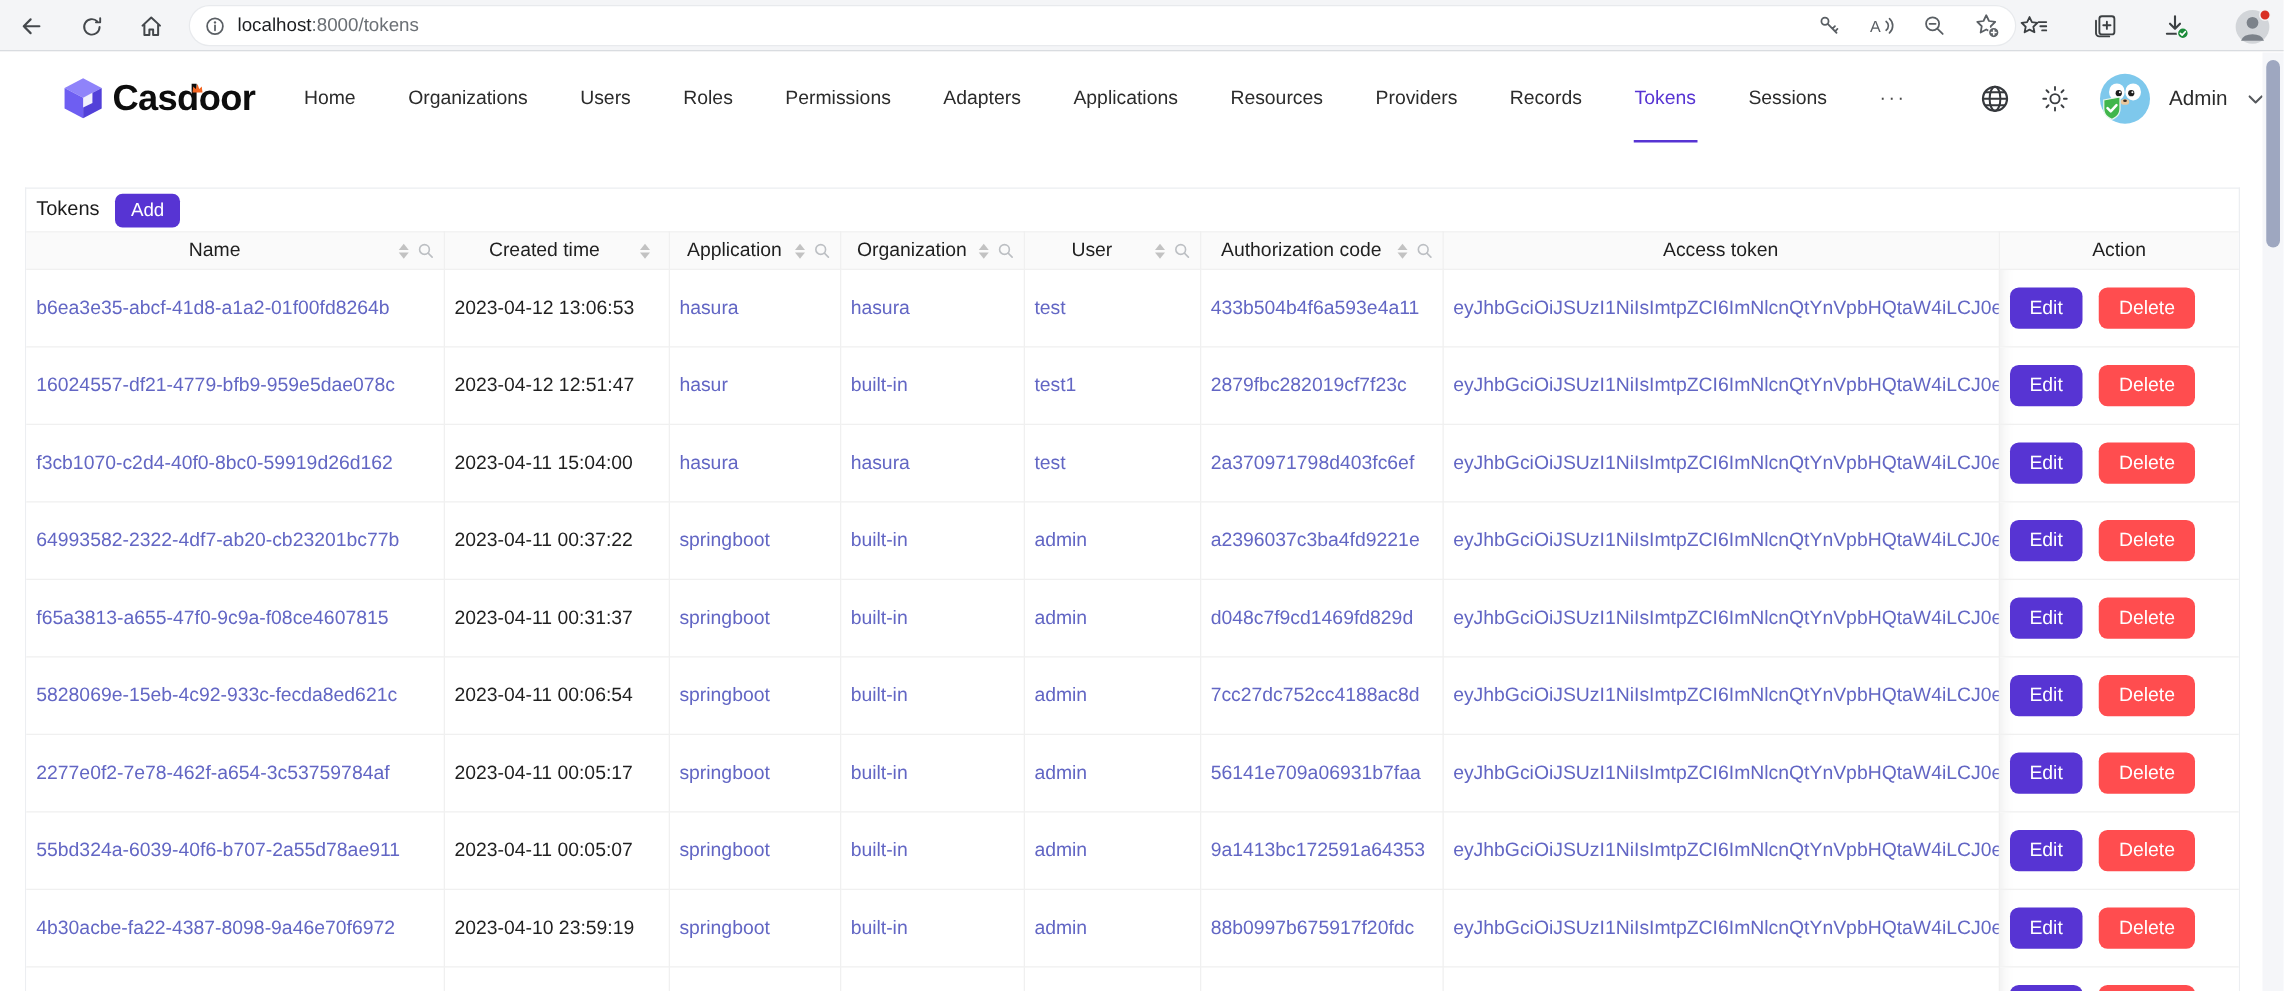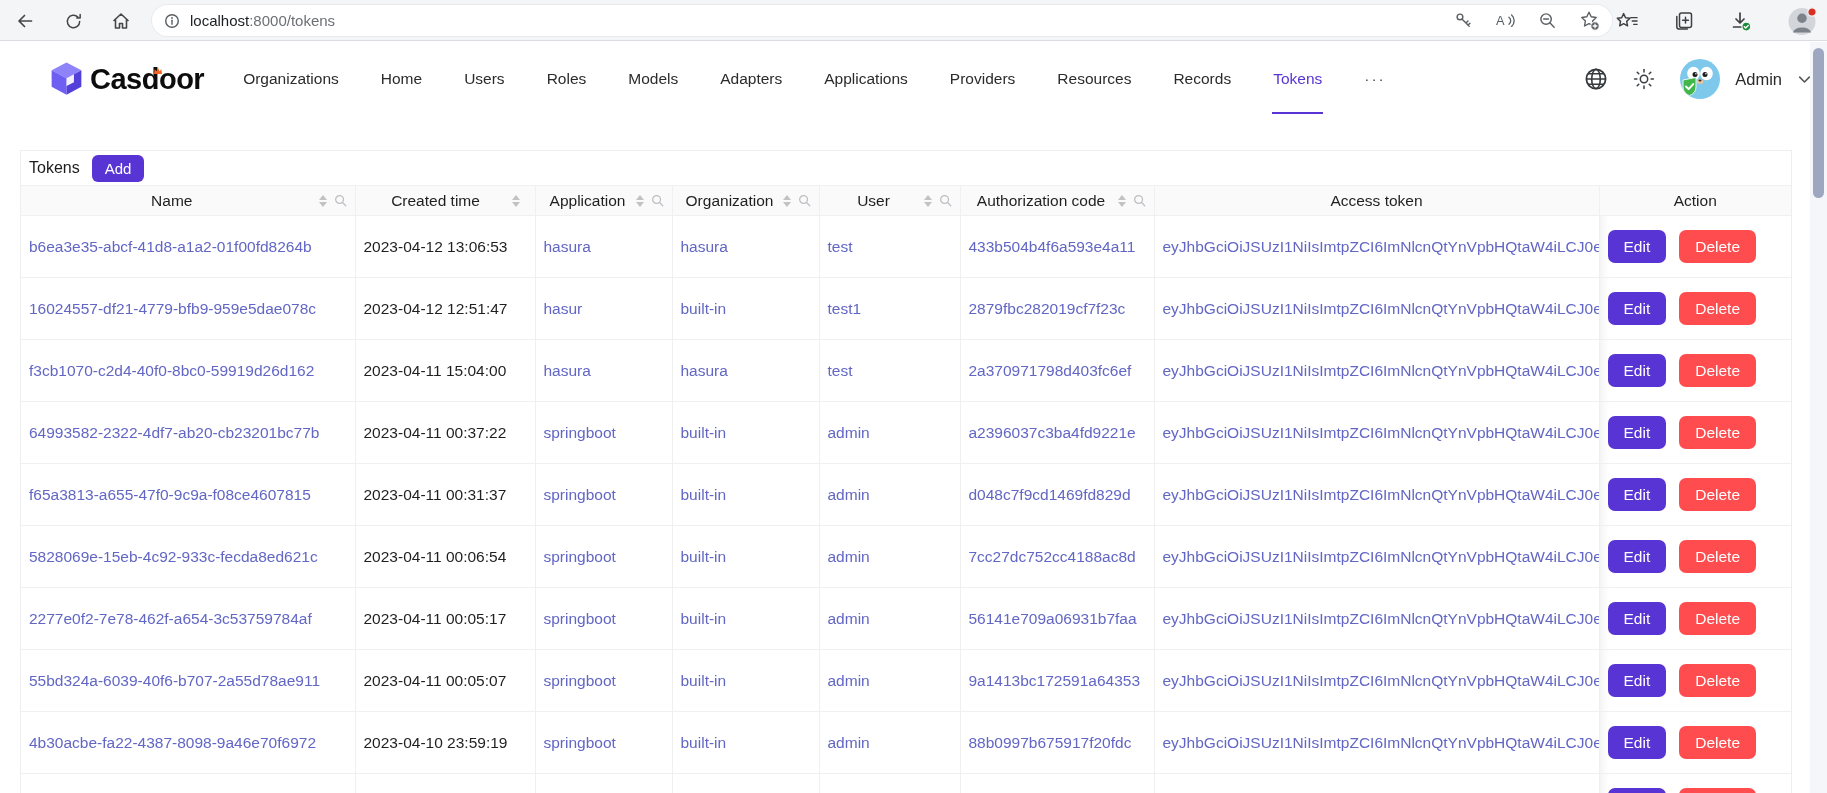--- a/index.html
+++ b/index.html
@@ -178,31 +178,32 @@
       <polygon points="2,10.5 20,20 20,40 2,30.5" fill="#6e5ef2"></polygon>
       <polygon points="38,10.5 20,20 20,40 38,30.5" fill="#5240d9"></polygon>
       <polygon points="20,20 29,15.3 29,25 20,29.6" fill="#ffffff" opacity="0.92"></polygon>
     </svg>
     <span class="brand-name">Casdoor</span>
     <svg class="crown" width="10" height="9" viewBox="0 0 10 9">
       <path d="M1 8 L1.6 3.2 L3.6 5.2 L5 1.2 L6.4 5.2 L8.4 3.2 L9 8 Z" fill="#f26522"></path>
     </svg>
   </div>
   <div class="nav-menu">
+      <div class="nav-item">Home</div>
       <div class="nav-item">Organizations</div>
-      <div class="nav-item">Home</div>
       <div class="nav-item">Users</div>
       <div class="nav-item">Roles</div>
-      <div class="nav-item">Models</div>
+      <div class="nav-item">Permissions</div>
       <div class="nav-item">Adapters</div>
       <div class="nav-item">Applications</div>
+      <div class="nav-item">Resources</div>
       <div class="nav-item">Providers</div>
-      <div class="nav-item">Resources</div>
       <div class="nav-item">Records</div>
       <div class="nav-item active">Tokens</div>
+      <div class="nav-item">Sessions</div>
     </div>
   <div class="nav-item more">···</div>
   <div class="nav-right">
     <span>
       <svg width="24" height="24" viewBox="0 0 24 24">
           <circle cx="12" cy="12" r="9.6" stroke="#36393d" stroke-width="1.8" fill="none"></circle>
           <ellipse cx="12" cy="12" rx="4.3" ry="9.6" stroke="#36393d" stroke-width="1.6" fill="none"></ellipse>
           <path d="M2.6 12 h18.8 M4 6.8 h16 M4 17.2 h16" stroke="#36393d" stroke-width="1.6" fill="none"></path>
         </svg>
     </span>

